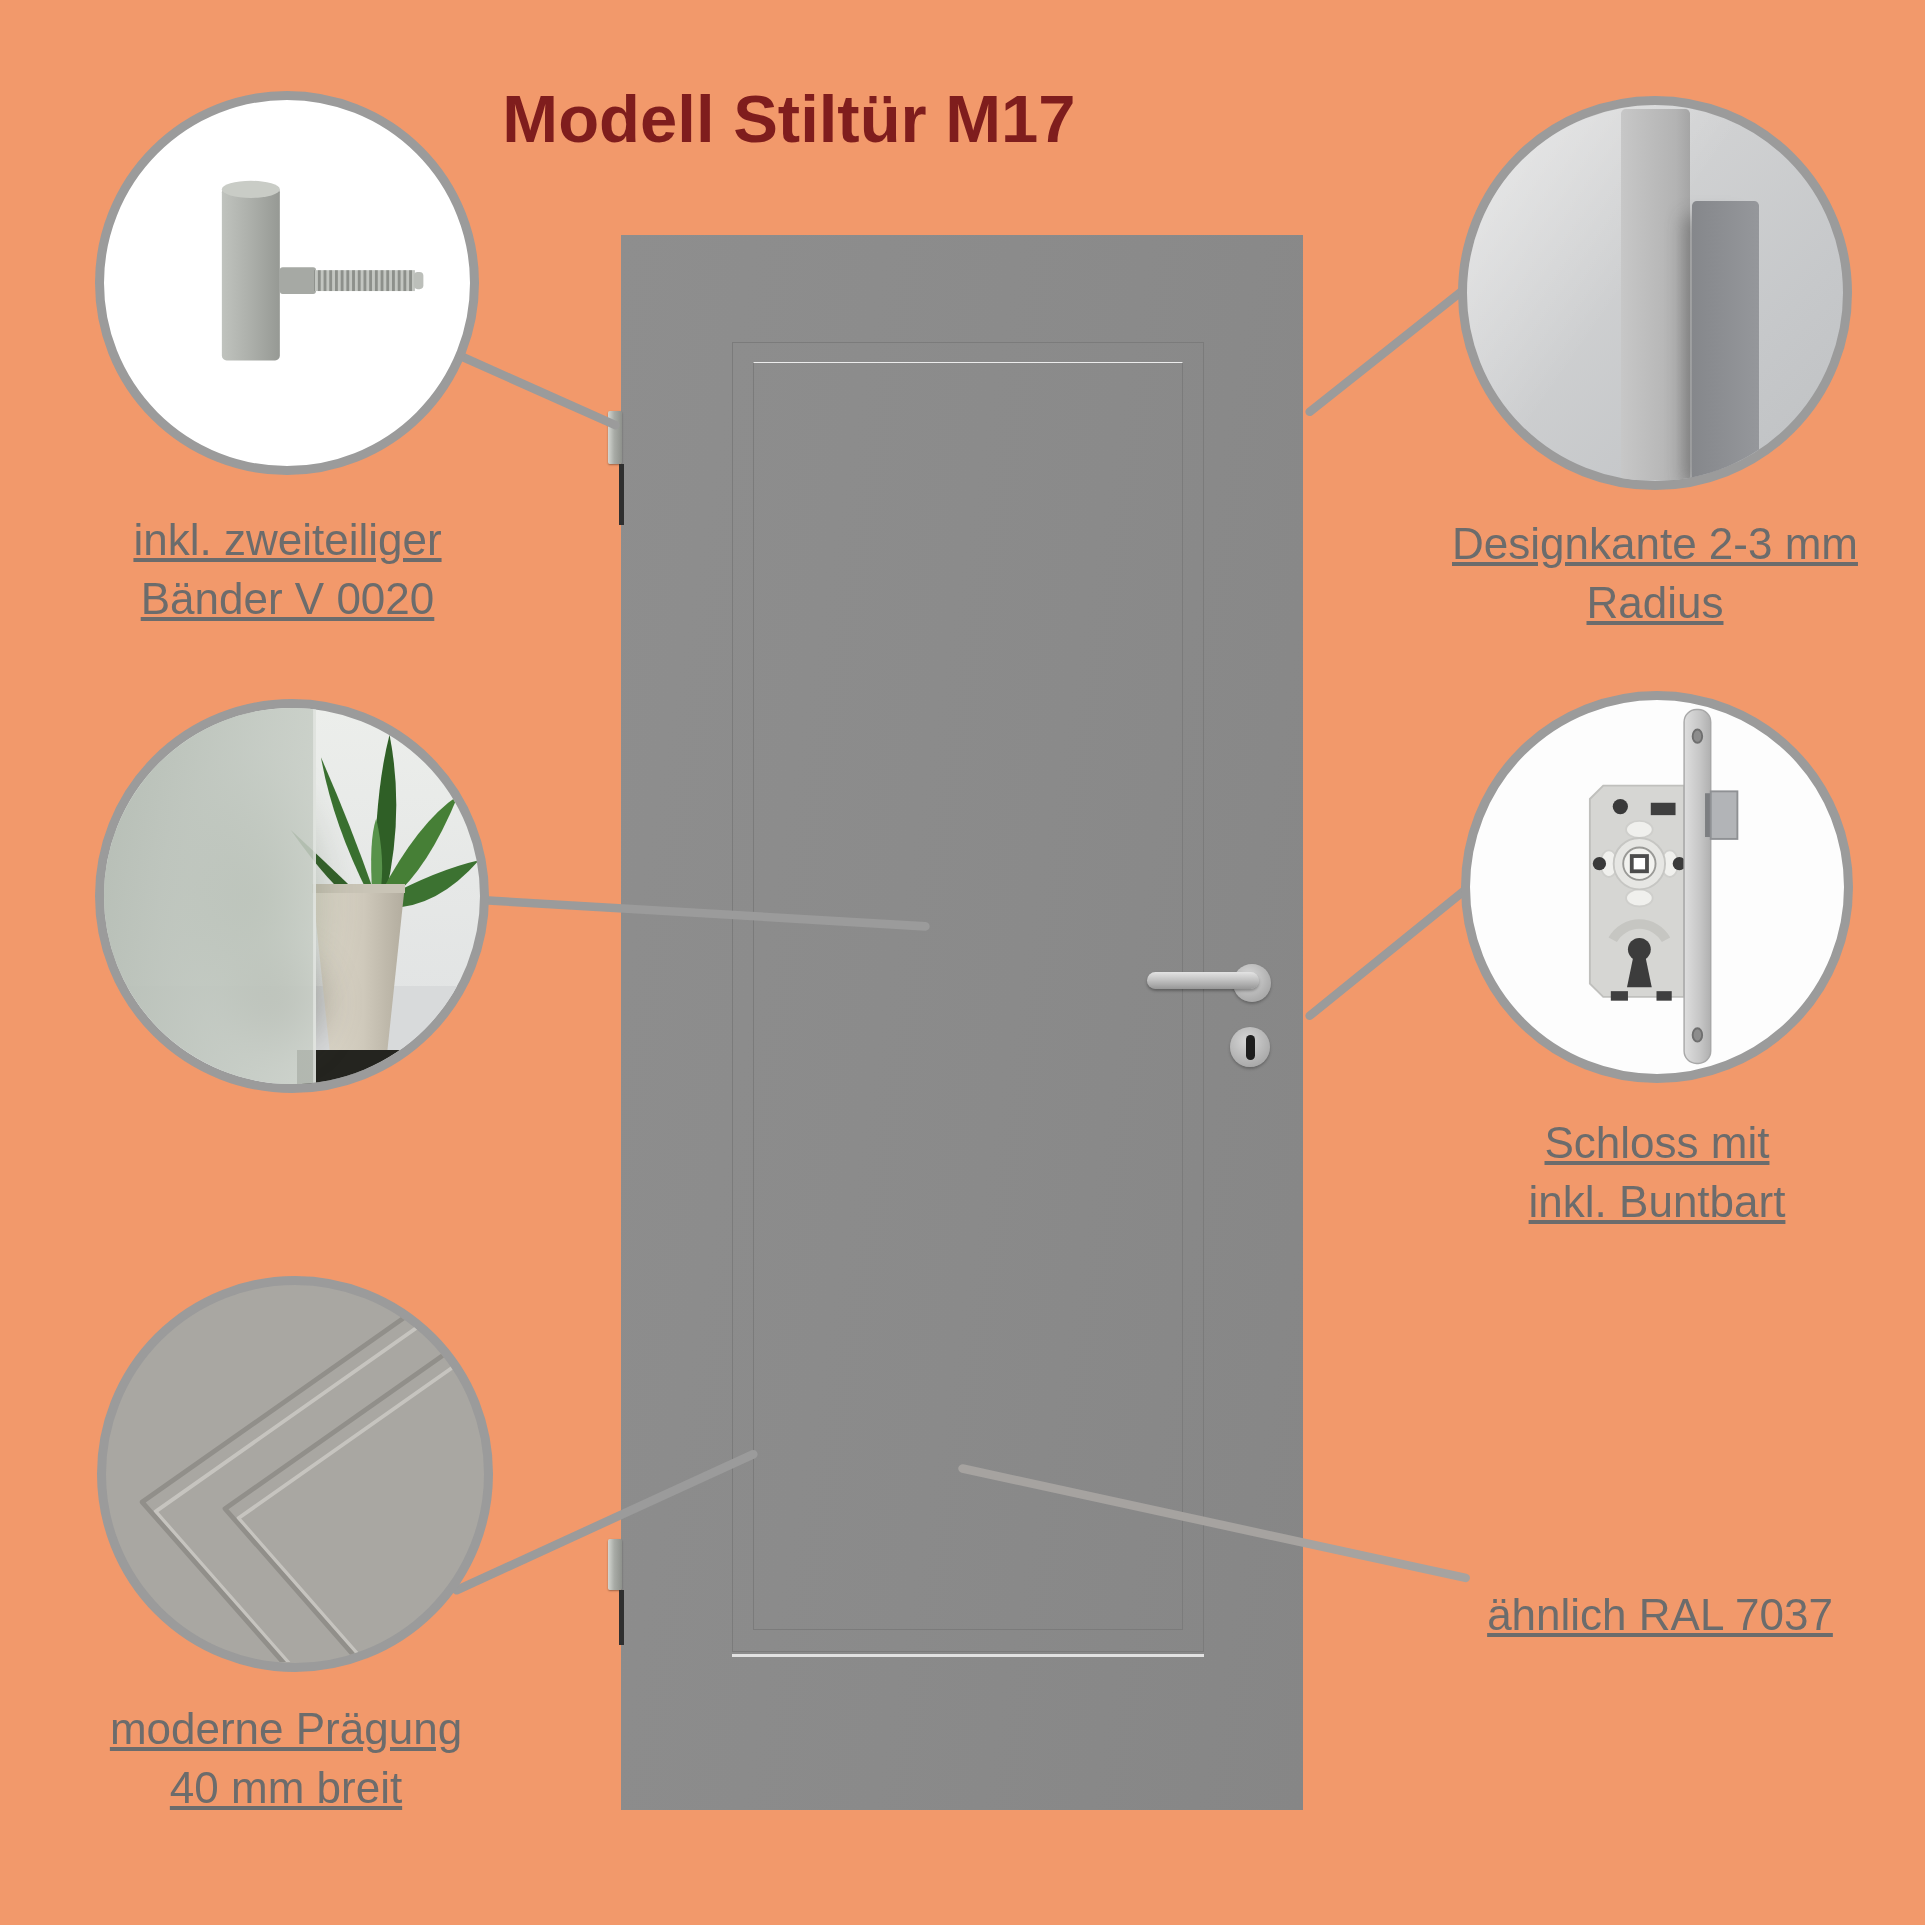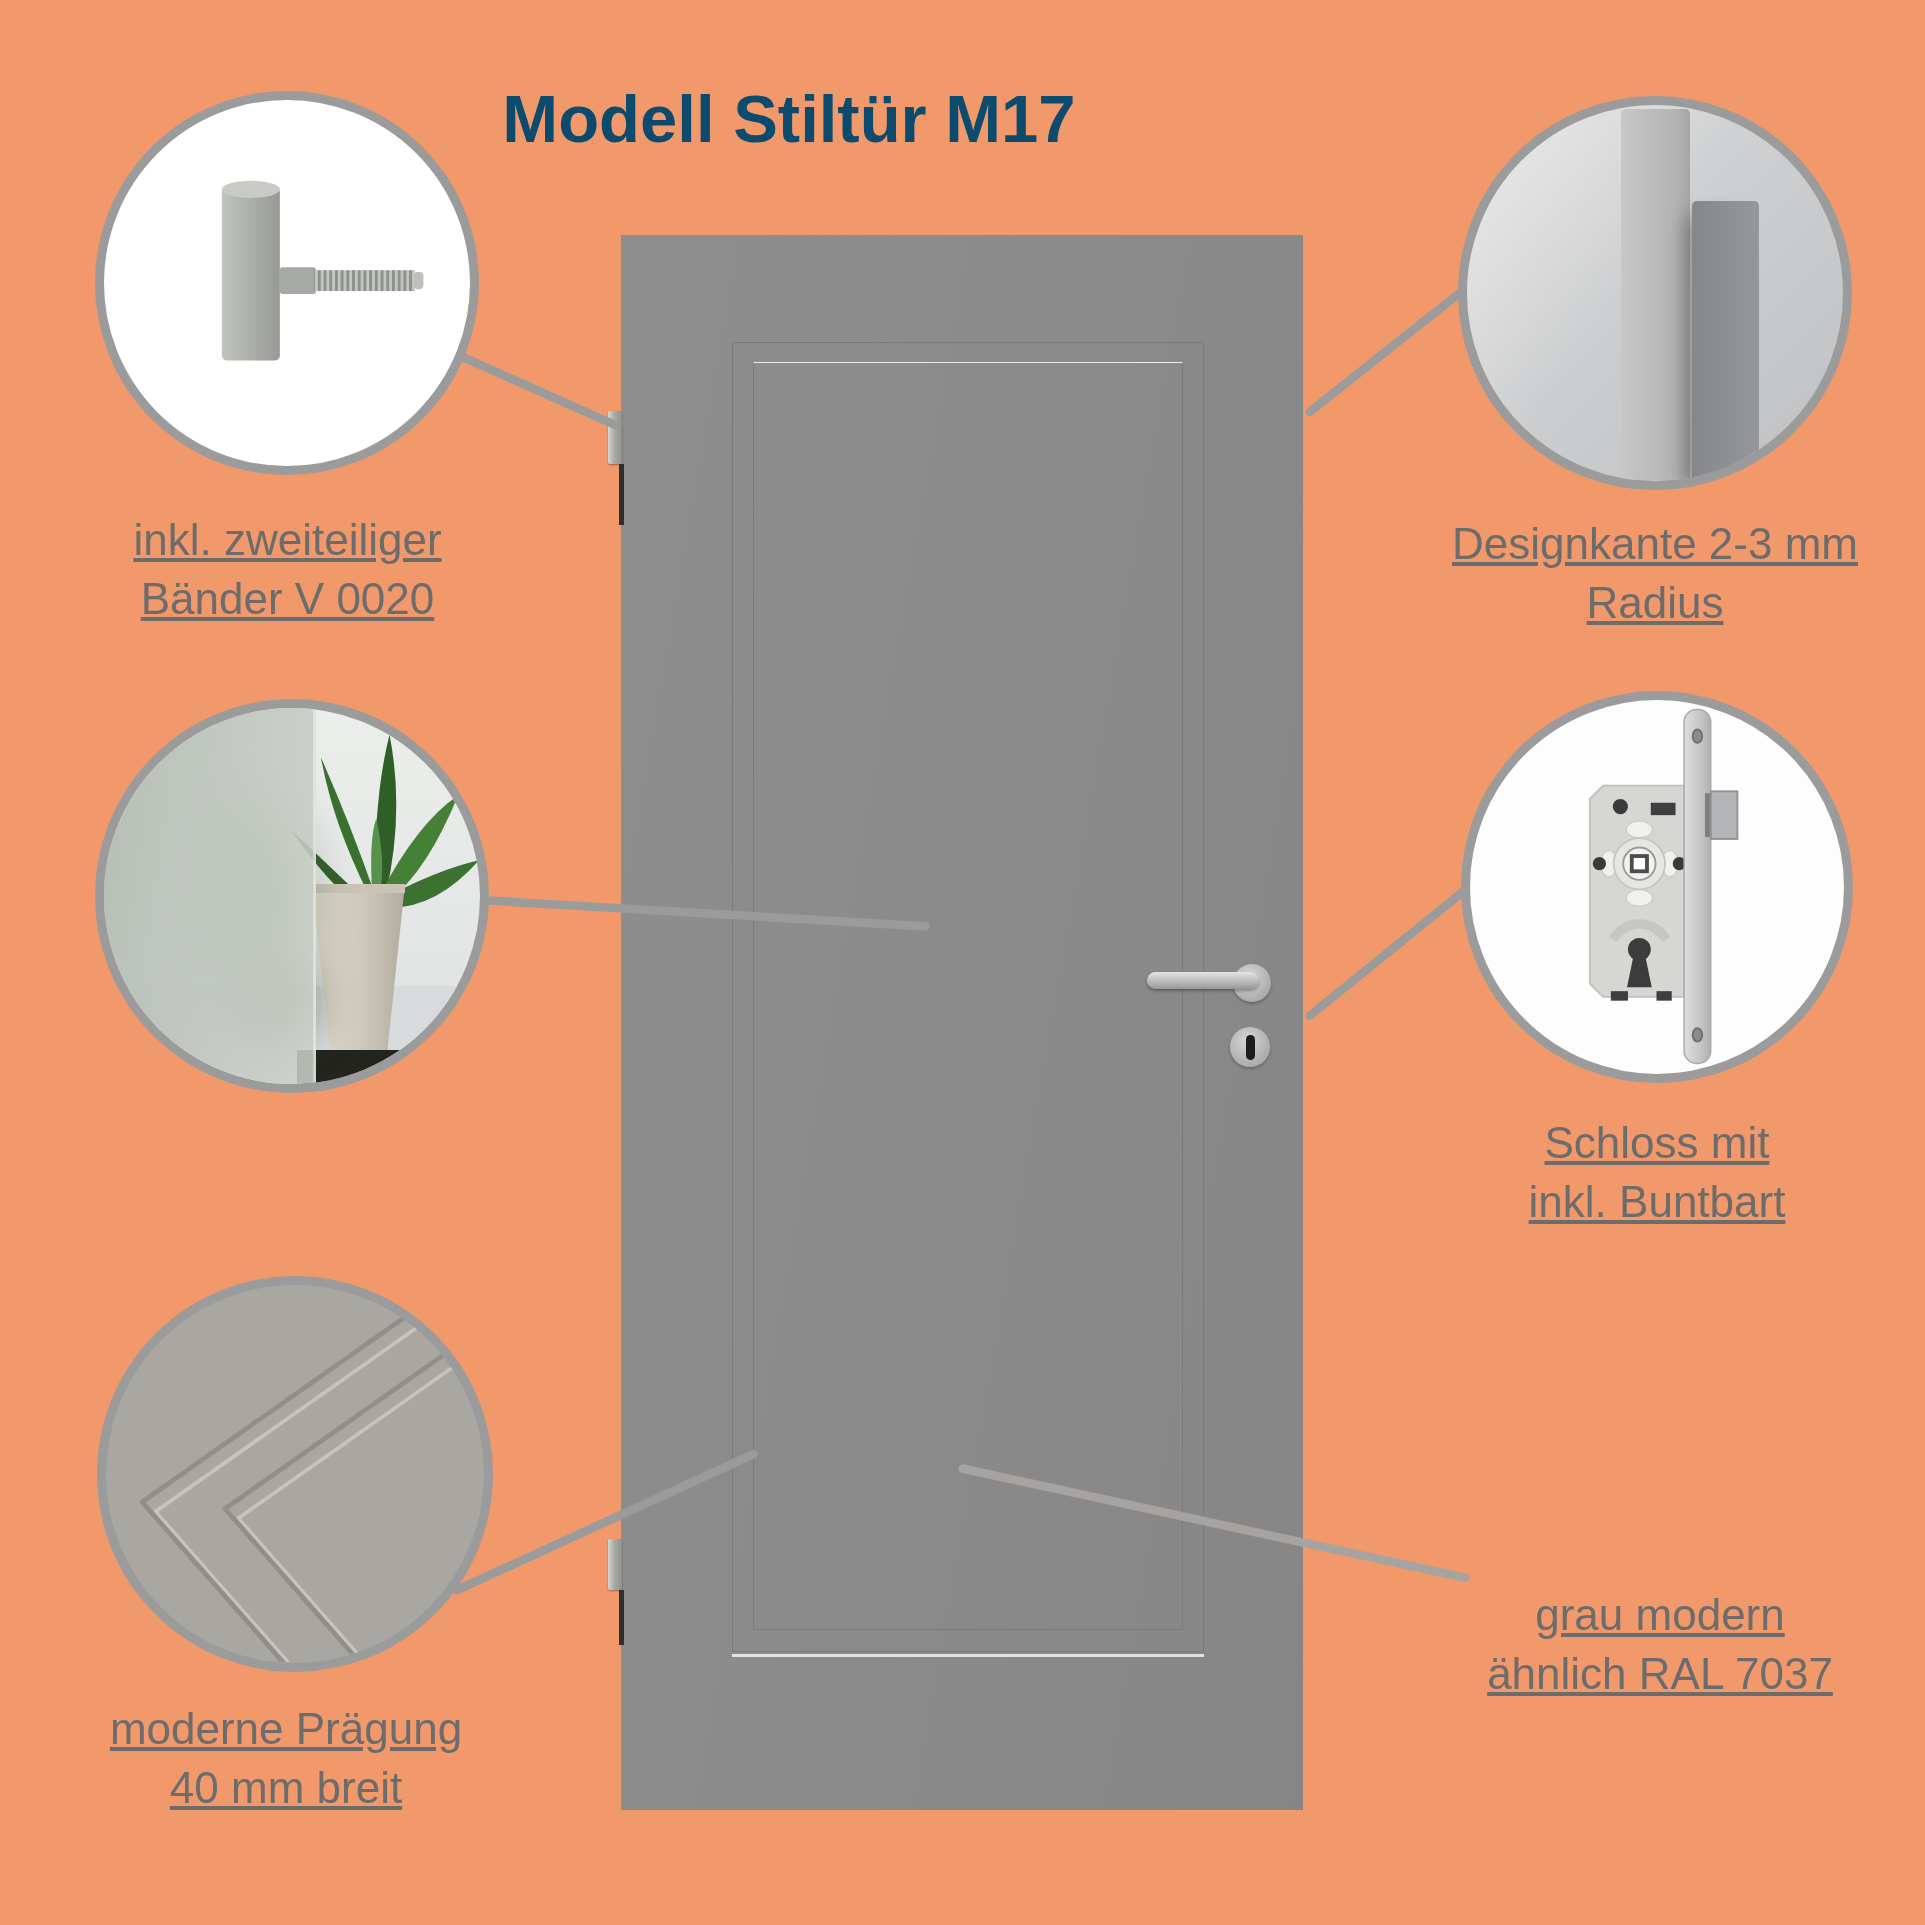--- a/index.html
+++ b/index.html
@@ -4,21 +4,21 @@
 <style>
   :root{
     --background:#F2996B; --text:#6C6C6C; --door-gray:#8B8B8B; --line-gray:#9B9B9B;
   }
   *{margin:0;padding:0;box-sizing:border-box;}
   html,body{width:1926px;height:1926px;}
   body{font-family:"Liberation Sans",sans-serif;background:var(--background);overflow:hidden;}
   .stage{position:relative;width:1926px;height:1926px;background:var(--background);}
 
   .title{position:absolute;left:0;top:80px;width:1578px;text-align:center;
-    font-size:67px;font-weight:700;color:#0c4a6e;letter-spacing:0;z-index:4;}
+    font-size:67px;font-weight:700;color:#7f1d1d;letter-spacing:0;z-index:4;}
 
   
   .connectors{position:absolute;left:0;top:0;z-index:2;pointer-events:none;}
 
   
   .door{position:absolute;left:621px;top:235px;width:682px;height:1575px;z-index:1;
     background:linear-gradient(100deg,#8e8e8e,#8a8a8a 55%,#868686);}
   .panel-outer{position:absolute;left:111px;top:107px;width:472px;height:1310px;
     border:1.9px solid #7B7B7B;}
   .panel-inner{position:absolute;left:132px;top:127px;width:430px;height:1268px;
@@ -221,18 +221,17 @@
   </div>
   <div class="caption cap-lock">
     <span>Schloss mit</span>
     <span>inkl. Buntbart</span>
   </div>
   <div class="caption cap-emboss">
     <span>moderne Prägung</span>
     <span>40 mm breit</span>
   </div>
   <div class="caption color-note">
-    <span>grau modern</span>
     <span>ähnlich RAL 7037</span>
   </div>
 
 </div>
 
 
 </body></html>

